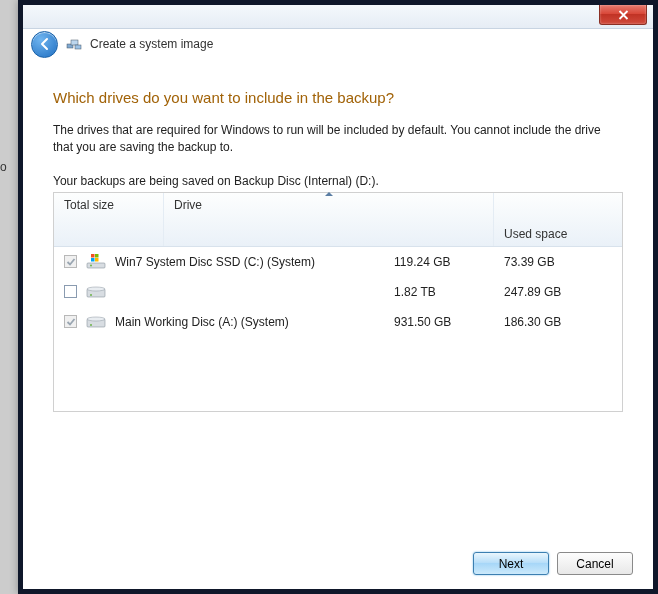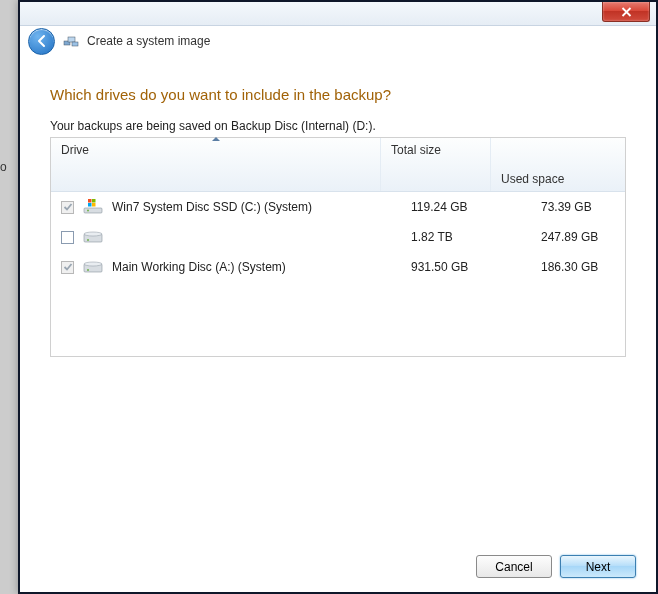--- a/index.html
+++ b/index.html
@@ -12,21 +12,21 @@
     height: 594px;
     overflow: hidden;
   }
   .window {
     position: absolute;
     left: 18px;
     top: 0;
     width: 640px;
     height: 594px;
     background: #fff;
-    border: 2px solid #0f172a;
+    border: 5px solid #0f172a;
     box-shadow: 0 0 8px rgba(0,0,0,0.3);
   }
   .titlebar {
     height: 24px;
     background: linear-gradient(to bottom, #f4f8fc, #e6edf5);
     border-bottom: 1px solid #c8d4e2;
     position: relative;
   }
   .close-btn {
     position: absolute;
@@ -123,21 +123,20 @@
     border-right: 4px solid transparent;
     border-bottom: 4px solid #5b7ea4;
   }
   .tbody { }
   .tr {
     display: flex;
     align-items: center;
     padding: 6px 10px;
     font-size: 12px;
     color: #222;
-    gap: 20px;
   }
   .td-drive {
     width: 330px;
     display: flex;
     align-items: center;
     gap: 8px;
   }
   .td-total { width: 110px; }
   .td-used { flex: 1; }
   .chk {
@@ -219,30 +218,31 @@
         <rect x="1" y="8" width="6" height="4" fill="#7fa8d0" stroke="#456" stroke-width="0.5"></rect>
         <rect x="5" y="4" width="7" height="5" fill="#bcd6ee" stroke="#456" stroke-width="0.5"></rect>
         <rect x="9" y="9" width="6" height="4" fill="#9cc2e6" stroke="#456" stroke-width="0.5"></rect>
       </svg>
     </div>
     <span class="app-title">Create a system image</span>
   </div>
 
   <div class="content">
     <h1 class="heading">Which drives do you want to include in the backup?</h1>
+    <p class="desc">The drives that are required for Windows to run will be included by default. You cannot include the drive that you are saving the backup to.</p>
     <p class="saved-to">Your backups are being saved on Backup Disc (Internal) (D:).</p>
 
     <div class="drive-table">
       <div class="thead">
+        <div class="th th-total">
+          <span>Total size</span>
+        </div>
         <div class="th th-drive">
           <span>Drive</span>
           <span class="sort-ind"></span>
-        </div>
-        <div class="th th-total">
-          <span>Total size</span>
         </div>
         <div class="th th-used">
           <span>Used space</span>
         </div>
       </div>
       <div class="tbody" id="tbody">
           <div class="tr">
             <div class="td-drive">
               <span class="chk disabled">
                 <svg viewBox="0 0 10 10">
@@ -297,21 +297,21 @@
               <span>Main Working Disc (A:) (System)</span>
             </div>
             <div class="td-total">931.50 GB</div>
             <div class="td-used">186.30 GB</div>
           </div>
         </div>
     </div>
   </div>
 
   <div class="footer">
+    <div class="btn primary">
+      <span>Next</span>
+    </div>
     <div class="btn">
       <span>Cancel</span>
     </div>
-    <div class="btn primary">
-      <span>Next</span>
-    </div>
   </div>
 
 </div>
 
 </body></html>

